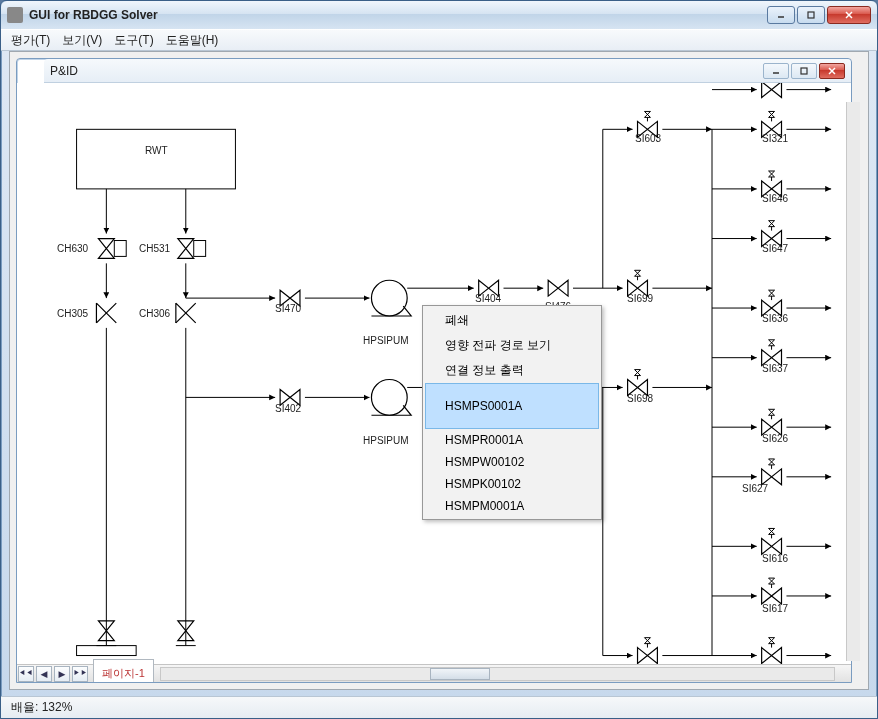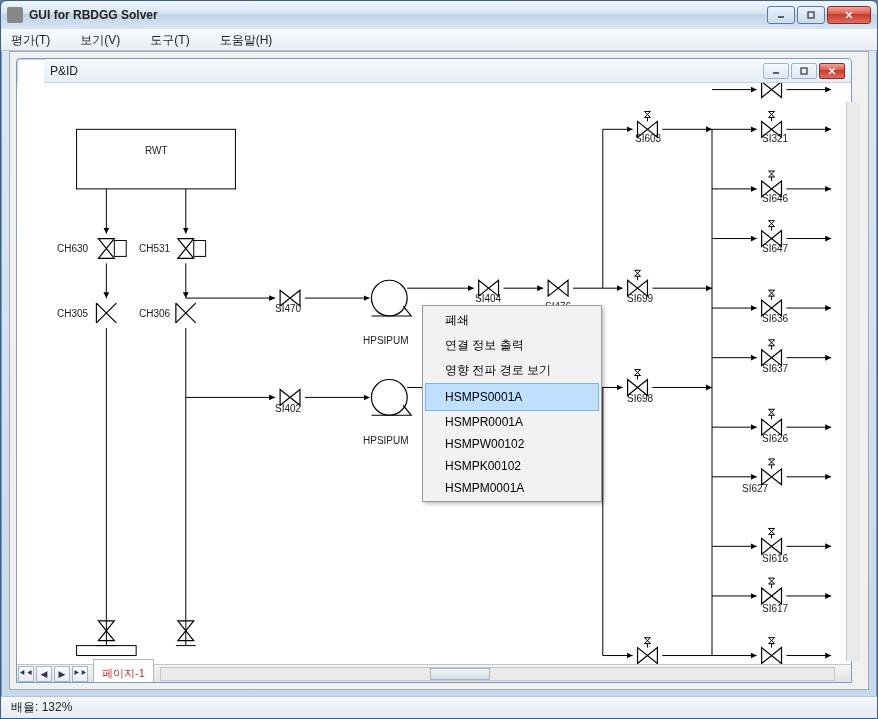--- a/index.html
+++ b/index.html
@@ -8,42 +8,42 @@
 .outer-window { width: 878px; height: 719px; background: linear-gradient(#dfe9f5, #c6d8ec); border: 1px solid #3a5f87; border-radius: 6px 6px 0 0; box-shadow: 0 0 0 1px #7a9cc0 inset; position: relative; }
 
 .titlebar { height: 28px; display: flex; align-items: center; padding: 0 6px; background: linear-gradient(#f0f6fc, #d6e4f2 45%, #c0d4e8 46%, #d6e4f2); border-radius: 6px 6px 0 0; font-weight: bold; }
 .titlebar .icon { width: 16px; height: 16px; margin-right: 6px; background: #888; border-radius: 2px; }
 .titlebar .title { font-size: 12px; color: #222; flex: 1; }
 .win-btns { display: flex; gap: 2px; }
 .win-btn { width: 28px; height: 18px; border: 1px solid #5a7aa0; border-radius: 3px; background: linear-gradient(#eaf2fb, #c8dcef); display: flex; align-items: center; justify-content: center; font-size: 10px; color: #333; }
 .win-btn.close { width: 44px; background: linear-gradient(#f2a6a0, #d8564a 45%, #c73a2e 46%, #e06d60); color: #fff; border-color: #8a2a20; }
 .win-btn svg { width: 10px; height: 10px; }
 
-.menubar { height: 22px; background: linear-gradient(#f8fafc, #e8eef5); border-top: 1px solid #fff; border-bottom: 1px solid #b8c6d4; display: flex; align-items: center; padding: 0 10px; gap: 30px; font-size: 12px; color: #222; }
+.menubar { height: 22px; background: linear-gradient(#f8fafc, #e8eef5); border-top: 1px solid #fff; border-bottom: 1px solid #b8c6d4; display: flex; align-items: center; padding: 0 10px; gap: 12px; font-size: 12px; color: #222; }
 .menubar span { cursor: default; }
 
 .client { position: absolute; top: 50px; left: 8px; right: 8px; bottom: 28px; background: #f0f0f0; border: 1px solid #a0a8b0; }
 
 .mdi-child { position: absolute; top: 6px; left: 6px; right: 16px; bottom: 6px; background: #fff; border: 1px solid #7a9cc0; border-radius: 4px 4px 0 0; box-shadow: 0 0 0 1px #c0d4e8 inset; display: flex; flex-direction: column; }
 .mdi-title { height: 24px; display: flex; align-items: center; padding: 0 6px; background: linear-gradient(#f6f9fc,#e6eef6); border-bottom: 1px solid #c0d0e0; border-radius: 4px 4px 0 0; margin-left: 27px; }
 .mdi-title .t { font-size: 12px; flex: 1; color: #222; }
 .mdi-btns { display: flex; gap: 2px; }
 .mdi-btn { width: 26px; height: 16px; border: 1px solid #9bb4cc; border-radius: 2px; background: linear-gradient(#f4f8fc,#dce8f3); display:flex; align-items:center; justify-content:center; }
 .mdi-btn.close { background: linear-gradient(#f2a6a0,#d8564a 45%,#c73a2e 46%,#e06d60); border-color:#8a2a20; }
 .mdi-btn.close svg { stroke:#fff; }
 
 .canvas-wrap { flex: 1; position: relative; overflow: hidden; background: #fff; }
 .canvas { position: absolute; inset: 0; }
 .canvas svg { position: absolute; inset: 0; }
 
 .comp-label { position: absolute; font-size: 10px; color: #222; white-space: nowrap; text-align: right; }
 
 .context-menu { position: absolute; top: 320px; left: 420px; width: 180px; background: #f2f2f2; border: 1px solid #989898; box-shadow: 2px 2px 4px rgba(0,0,0,0.25); font-size: 12px; padding: 2px; }
 .cm-item { padding: 4px 20px; cursor: default; }
-.cm-item.sel { background: #bfe0ff; border: 1px solid #7ab8e8; padding: 6px 19px; }
+.cm-item.sel { background: #bfe0ff; border: 1px solid #7ab8e8; padding: 15px 19px; }
 
 .hscroll { position: absolute; left: 0; right: 0; bottom: 0; height: 18px; background: linear-gradient(#f6f6f6,#e2e2e2); border-top: 1px solid #c4c4c4; display:flex; align-items:center; }
 .hscroll .navbtn { width: 16px; height: 16px; border: 1px solid #a8b4c0; background: linear-gradient(#fcfdfe,#e6edf4); margin: 0 1px; display:flex; align-items:center; justify-content:center; font-size:9px; color:#335; }
 .hscroll .tab { margin-left: 4px; font-size: 11px; background: #fff; border: 1px solid #b0b8c0; padding: 0 8px; height: 30px; display:flex; align-items:center; color:#b33; }
 .hscroll .track { flex:1; margin: 0 16px 0 6px; height: 14px; background: #eaeaea; border:1px solid #c8c8c8; position:relative; }
 .hscroll .thumb { position:absolute; left: 40%; width: 60px; top:0; bottom:0; background: linear-gradient(#f0f4f8,#d4dee8); border:1px solid #a8b4c0; }
 
 .outer-scroll { position:absolute; top:50px; right:8px; width:14px; bottom:28px; background:#eaeaea; border-left:1px solid #c8c8c8; }
 
 .statusbar { position:absolute; left:0; right:0; bottom:0; height:22px; background: linear-gradient(#f6f8fa,#e6ecf2); border-top:1px solid #b8c6d4; display:flex; align-items:center; padding: 0 10px; font-size:12px; color:#222; }
@@ -237,22 +237,22 @@
           <div class="comp-label" style="left:745px;top:160px">SI647</div>
           <div class="comp-label" style="left:745px;top:230px">SI636</div>
           <div class="comp-label" style="left:745px;top:280px">SI637</div>
           <div class="comp-label" style="left:745px;top:350px">SI626</div>
           <div class="comp-label" style="left:725px;top:400px">SI627</div>
           <div class="comp-label" style="left:745px;top:470px">SI616</div>
           <div class="comp-label" style="left:745px;top:520px">SI617</div>
 
           <div class="context-menu" style="top:222px; left:405px">
             <div class="cm-item">폐쇄</div>
+            <div class="cm-item">영향 전파 경로 보기</div>
             <div class="cm-item">연결 정보 출력</div>
-            <div class="cm-item">영향 전파 경로 보기</div>
             <div class="cm-item sel">HSMPS0001A</div>
             <div class="cm-item">HSMPR0001A</div>
             <div class="cm-item">HSMPW00102</div>
             <div class="cm-item">HSMPK00102</div>
             <div class="cm-item">HSMPM0001A</div>
           </div>
         </div>
 
         <div class="hscroll">
           <div class="navbtn">⯇⯇</div>

